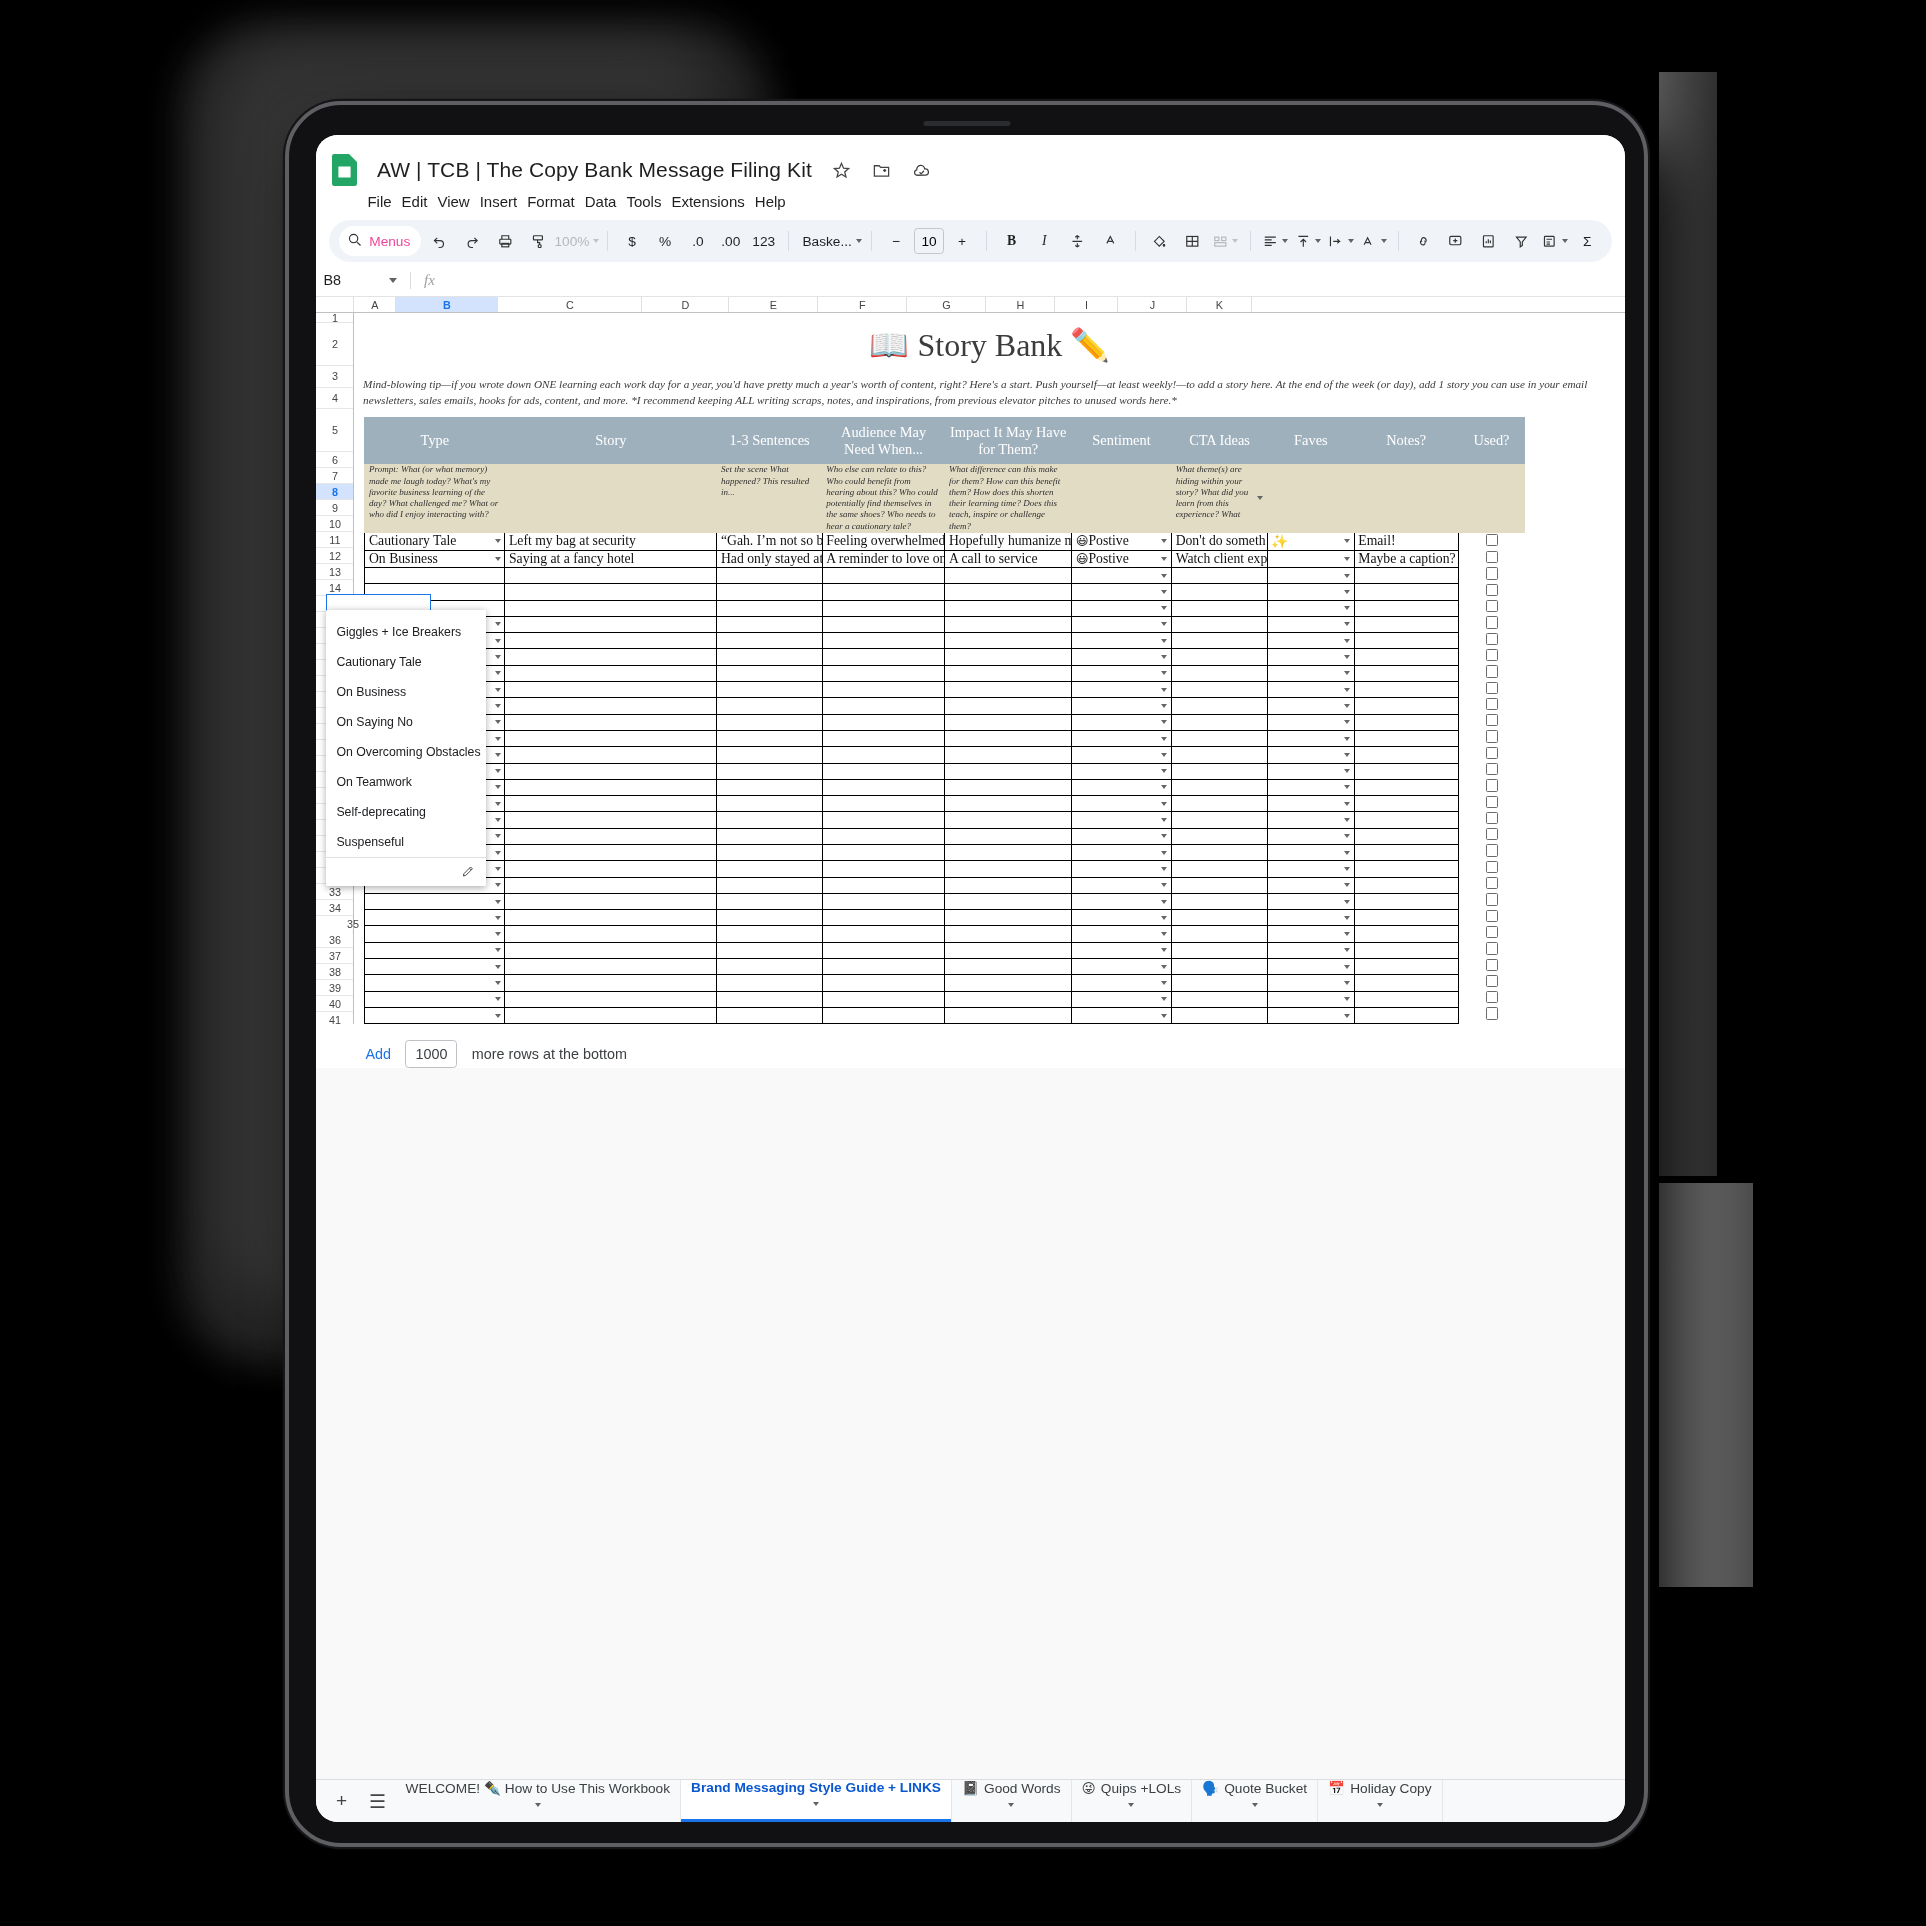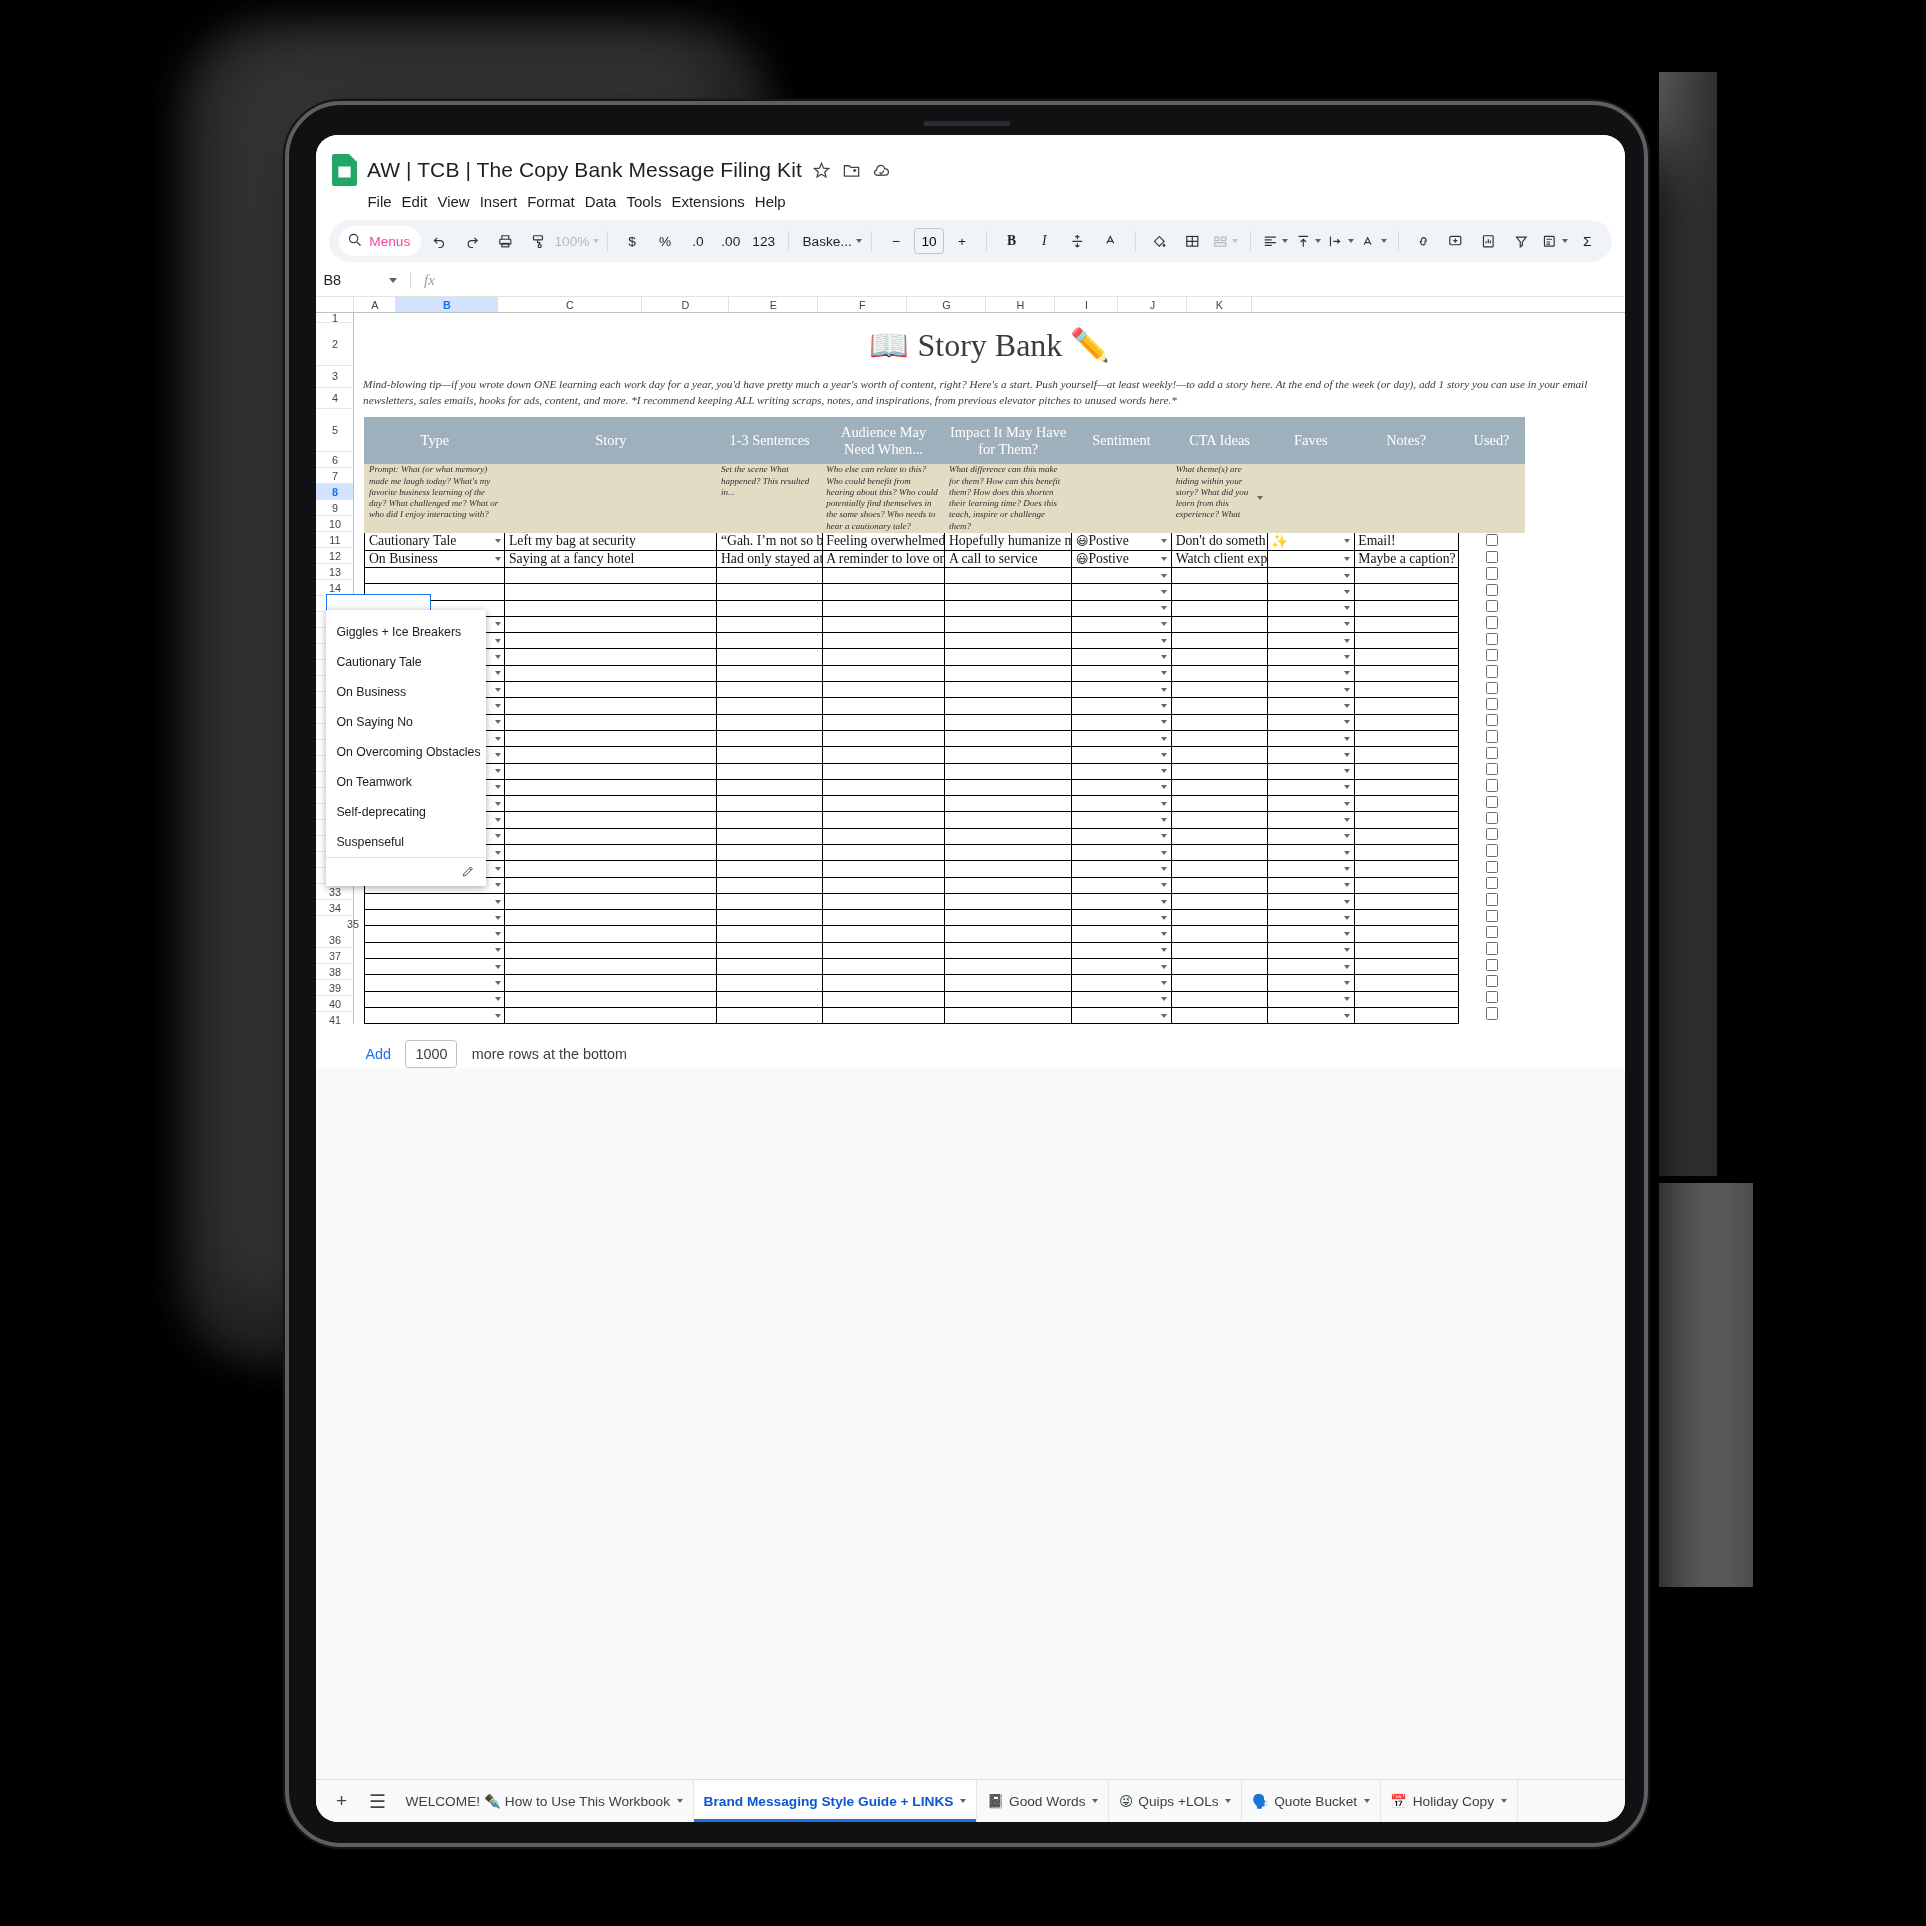--- a/index.html
+++ b/index.html
@@ -73,21 +73,21 @@
     width: 1309px; height: 1687px;
     background: #ffffff;
     border-radius: 21.6px;
     overflow: hidden;
   }
 
   
   .sheets-app { width: 100%; height: 100%; background:#fff; display:flex; flex-direction:column; }
 
   .topbar { padding: 19px 0 0 16px; background:#fff; }
-  .title-row { display:flex; align-items:center; gap:10px; }
+  .title-row { display:flex; align-items:center; gap:20px; }
   .sheets-logo {
     width: 24.5px; height: 32px; position: relative; flex: 0 0 auto;
     background:#23a566; border-radius: 2.2px;
   }
   .sheets-logo:before{
     content:""; position:absolute; right:0; top:0;
     border-width: 0 8px 8px 0; border-style:solid;
     border-color: transparent #fff transparent transparent;
   }
   .sheets-logo:after{
@@ -181,21 +181,21 @@
   
   .addrows { display:flex; align-items:center; gap:14.4px; padding: 16px 0 0 49px; font-size:14.4px; color:#3c4043; background:#fff;}
   .addrows .lnk { color:#1a73e8; }
   .rowsinput { width:52px;height:27.4px;border:0.7px solid #bdc1c6;border-radius:3.6px;display:flex;align-items:center;justify-content:center;font-size:14.4px;color:#3c4043;}
 
   .filler { flex:1; background:#f8f9f8; }
 
   
   .tabbar { height:43px; background:#f8f9fa; border-top:0.7px solid #dadce0; display:flex; align-items:stretch; padding-left:7.2px; }
   .tb-icon { width:36px;display:flex;align-items:center;justify-content:center;color:#444;font-size:19px;}
-  .stab { display:flex; align-items:center; gap:6.5px; padding:0 10px; font-size:13.7px; color:#3c4043; white-space:nowrap; border-right:0.7px solid #e4e6e8;}
+  .stab { display:flex; align-items:center; gap:6.5px; padding:0 10px; font-size:13.7px; color:#3c4043; white-space:nowrap; border-right:0.7px solid #e4e6e8;flex-direction:column;}
   .stab .cap { display:flex;align-items:center;gap:5px;}
   .stab.active { background:#fff; color:#0b57d0; font-weight:bold; box-shadow: inset 0 -2.9px 0 #1a73e8;}
   .stab .tcaret { width:0;height:0;border-left:3.6px solid transparent;border-right:3.6px solid transparent;border-top:4.3px solid #5f6368; }
 </style>
 </head>
 <body>
 
 <div id="scene">
   <div class="shadow-blob"></div>
   <div class="shadow-blob2"></div>

